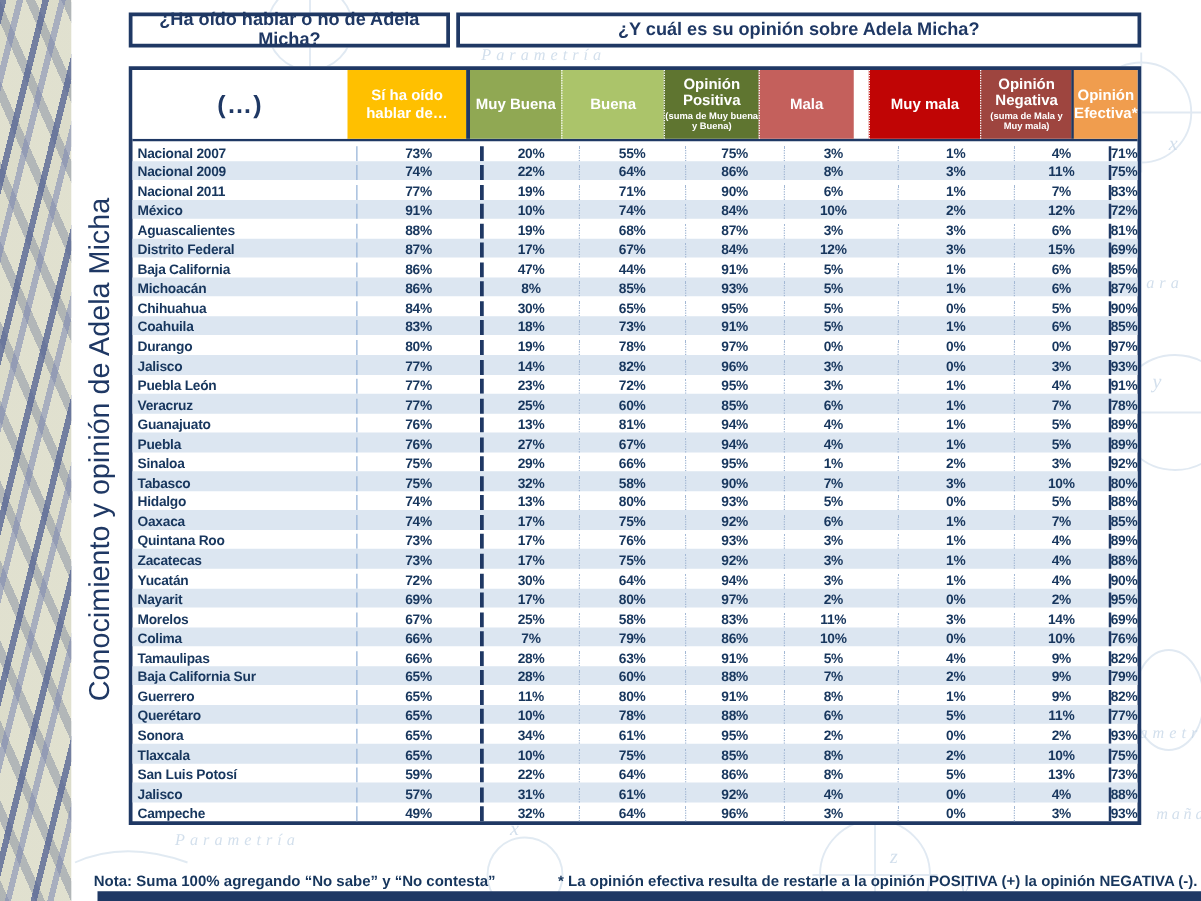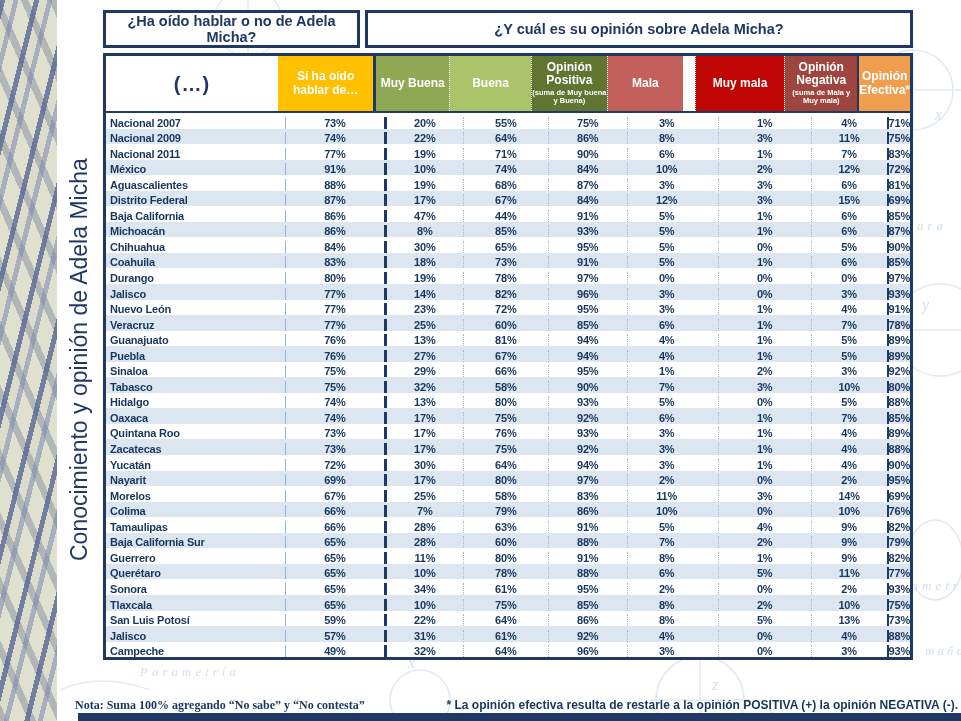--- a/index.html
+++ b/index.html
@@ -16,21 +16,21 @@
       repeating-linear-gradient(104deg, rgba(96,110,152,0.85) 0 5px, rgba(210,212,192,0.25) 5px 13px, rgba(138,148,182,0.65) 13px 18px, rgba(230,230,212,0.2) 18px 33px),
       repeating-linear-gradient(66deg, rgba(70,85,130,0.38) 0 7px, transparent 7px 26px);
   }
   #vertical-title{
     position:absolute;left:56px;top:60px;width:47px;height:600px;z-index:2;
     display:flex;align-items:center;justify-content:center;
     writing-mode:vertical-rl;transform:rotate(180deg);
     font-size:23px;color:#1F3864;white-space:nowrap;
   }
   .qbox{
-    position:absolute;top:10px;height:38px;z-index:2;box-sizing:border-box;
+    position:absolute;top:10px;height:28px;z-index:2;box-sizing:border-box;
     border:3px solid #1F3864;background:#ffffff;
     display:flex;align-items:center;justify-content:center;
     font-weight:bold;font-size:14.5px;color:#1F3864;text-align:center;
   }
   #q-left{left:103px;width:257px;}
   #q-right{left:365px;width:548px;}
   #table{
     position:absolute;left:103px;top:53px;width:810px;height:607px;z-index:2;
     box-sizing:border-box;border:3px solid #1F3864;background:#ffffff;
     display:flex;flex-direction:column;
@@ -55,21 +55,21 @@
   .b-first{border-left:1px solid #95B3D7;}
   .b-dot{border-left:1px dotted #A3B8D4;}
   .b-group{border-left:3px solid #1F3864;}
   .b-eff{border-left:2px solid #1F3864;}
   .hb-dot{border-left:1px dotted #ffffff;}
   .hb-group{border-left:3px solid #1F3864;}
   .hb-eff{border-left:2px solid #1F3864;}
   .note{
     position:absolute;z-index:2;font-size:12px;font-weight:bold;color:#17365D;white-space:nowrap;
   }
-  #note-left{left:75px;top:698px;font-family:Liberation Serif, serif;}
+  #note-left{left:75px;top:698px;}
   #note-right{right:3px;top:698px;}
   #bottom-bar{position:absolute;left:78px;right:0;top:713px;height:8px;background:#1F3864;z-index:2;}
 </style>
 </head>
 <body>
 
 <svg id="watermark" xmlns="http://www.w3.org/2000/svg" viewBox="0 0 961 721">
   <g fill="none" stroke="#C8D8E8" stroke-width="1.5" opacity="0.55">
     <circle cx="248" cy="22" r="34"></circle>
       <line x1="248" y1="-20" x2="248" y2="64"></line>
@@ -271,21 +271,21 @@
         <div class="cell w1 b-first">77%</div>
         <div class="cell w2 b-group">14%</div>
         <div class="cell w3 b-dot">82%</div>
         <div class="cell w4 b-dot">96%</div>
         <div class="cell w5 b-dot">3%</div>
         <div class="cell w6 b-dot">0%</div>
         <div class="cell w7 b-dot">3%</div>
         <div class="cell w8 b-eff">93%</div>
       </div>
       <div class="trow">
-        <div class="cell label w0">Nuevo León</div>
+        <div class="cell label w0">Puebla León</div>
         <div class="cell w1 b-first">77%</div>
         <div class="cell w2 b-group">23%</div>
         <div class="cell w3 b-dot">72%</div>
         <div class="cell w4 b-dot">95%</div>
         <div class="cell w5 b-dot">3%</div>
         <div class="cell w6 b-dot">1%</div>
         <div class="cell w7 b-dot">4%</div>
         <div class="cell w8 b-eff">91%</div>
       </div>
       <div class="trow alt">

